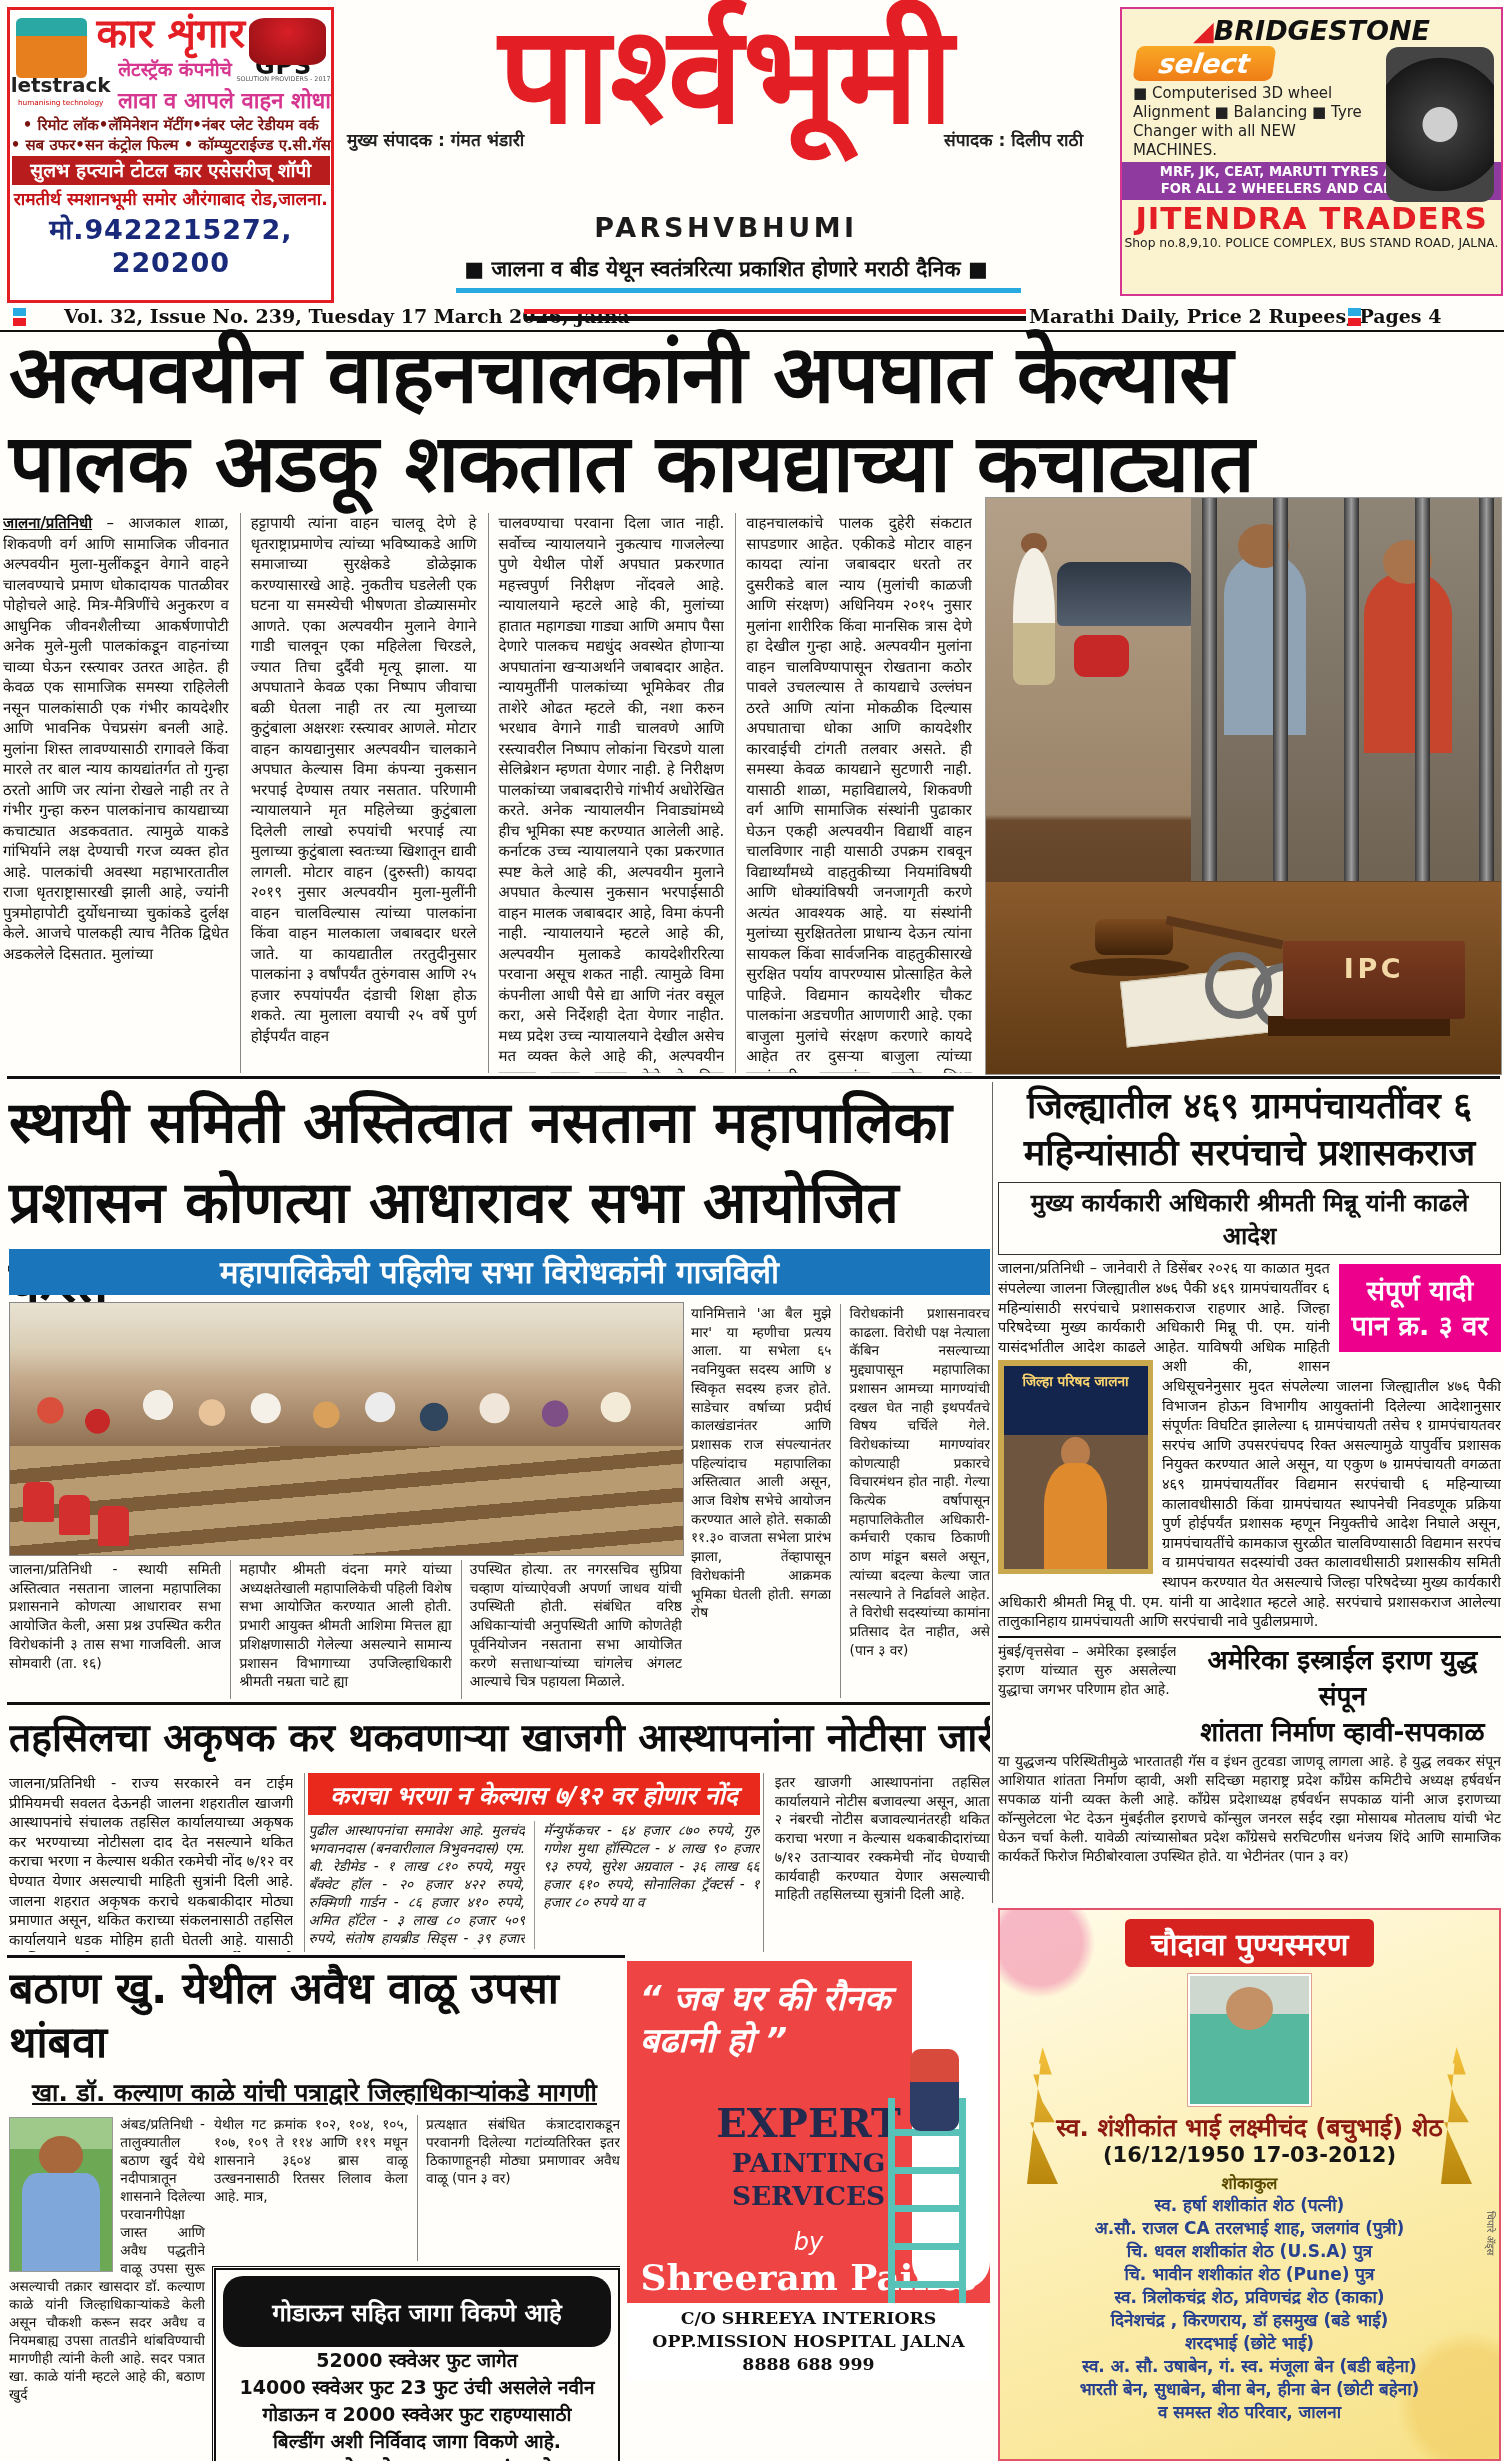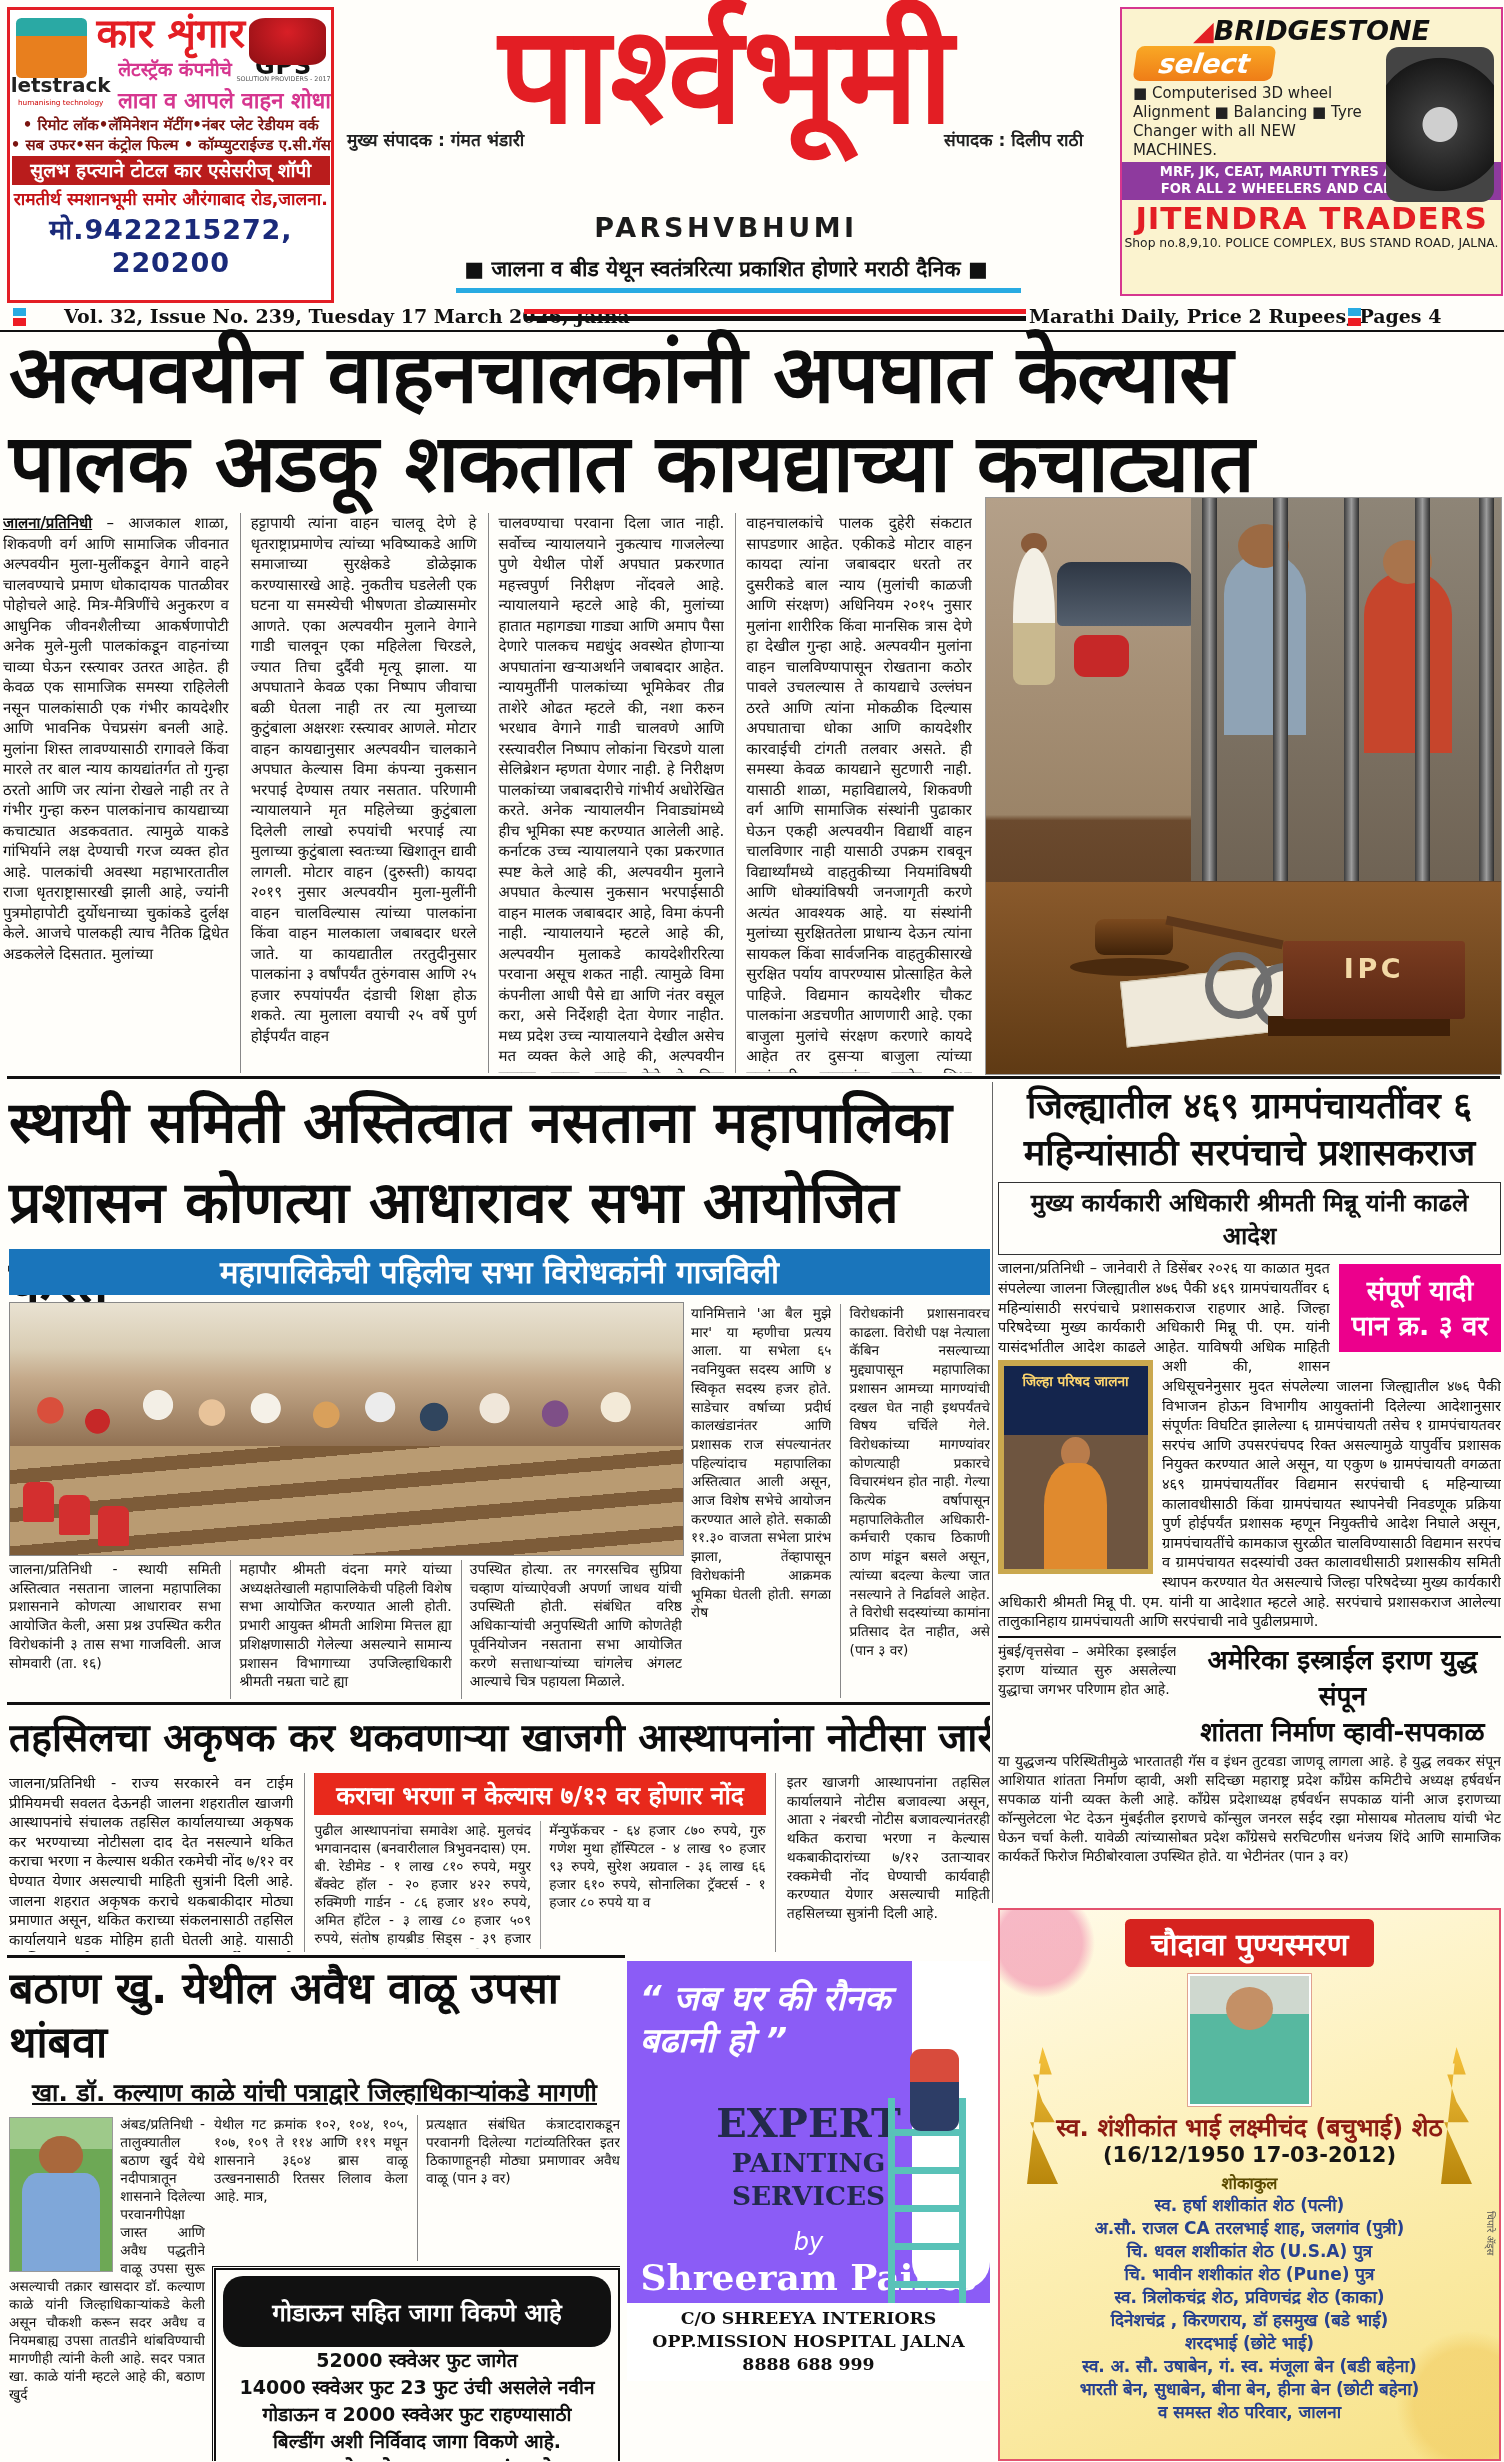--- a/index.html
+++ b/index.html
@@ -122,21 +122,21 @@
   
   .iran{left:998px;top:1642px;width:503px;height:261px;overflow:hidden;}
   .iran-top{display:flex;gap:7.3px;}
   .iran-intro{width:36%;font-size:14px;line-height:19px;}
   .iran-h{width:64%;font-weight:bold;font-size:26.4px;line-height:36px;text-align:center;color:#0d0d0d;}
   .iran-body{font-size:14px;line-height:19px;margin-top:1.8px;}
   
   .tax-h{left:9px;top:1711px;width:981px;font-weight:bold;font-size:39px;line-height:53px;color:#0d0d0d;white-space:nowrap;overflow:hidden;}
   .tax-body{left:9px;top:1773px;width:981px;height:179px;display:flex;gap:11px;}
   .tax-c1{width:29%;font-size:14.6px;line-height:19.6px;}
-  .tax-mid{width:46%;border-left:0.9px solid #888;border-right:0.9px solid #888;padding:0 9px;}
+  .tax-mid{width:46%;border-left:0.9px solid #888;border-right:0.9px solid #888;padding:0 3px;font-style:italic;}
   .redbox{background:#e8291c;color:#fff;font-weight:bold;font-size:24.6px;text-align:center;padding:4.6px 1.8px;margin-bottom:5.5px;}
   .tax-lists{display:flex;gap:9px;height:128px;overflow:hidden;}
   .tax-lc{flex:1;font-size:13.7px;line-height:18px;}
   .tax-lc+.tax-lc{border-left:0.9px solid #999;padding-left:8.2px;}
   .tax-c4{flex:1;font-size:14px;line-height:18.7px;}
   
   .bat{left:9px;top:1961px;width:611px;height:500px;overflow:hidden;}
   .bat-h{font-weight:bold;font-size:43px;line-height:54px;text-align:left;color:#0d0d0d;}
   .bat-sub{font-weight:bold;font-size:24.6px;text-align:center;text-decoration:underline;margin:5.5px 0 7.3px 0;}
   .bat-row{display:flex;gap:9px;}
@@ -149,21 +149,21 @@
   .bat-cols{display:flex;gap:9px;height:146px;overflow:hidden;}
   .bat-c{flex:1;font-size:13.7px;line-height:18px;}
   .bat-c+.bat-c{border-left:0.9px solid #888;padding-left:8.2px;}
   .godown{margin-top:7.3px;border:2.7px solid #111;outline:0.9px solid #111;outline-offset:1.8px;
           text-align:center;padding:5.5px 7.3px;height:215px;box-sizing:border-box;overflow:hidden;}
   .godown-t{background:#111;color:#fff;font-weight:bold;font-size:24px;border-radius:20px;padding:19px 0;}
   .godown-l{font-weight:bold;font-size:19px;line-height:27px;}
   .godown-p{font-weight:bold;font-size:23px;line-height:31px;}
   .godown-c{background:#c9c9c9;font-weight:bold;font-size:26.4px;margin-top:2.7px;}
   
-  .paint{left:627px;top:1961px;width:363px;height:420px;background:#8b5cf6;overflow:hidden;text-align:center;color:#fff;}
+  .paint{left:627px;top:1961px;width:363px;height:420px;background:#ef4444;overflow:hidden;text-align:center;color:#fff;}
   .paint-quote{font-size:34px;line-height:42px;font-style:italic;font-weight:bold;padding:16.4px 55px 5.5px 12.8px;text-align:left;}
   .paint-drip{position:absolute;right:0;top:0;width:78px;height:328px;background:#fff;border-radius:0 0 27px 27px;}
   .ladder{position:absolute;right:24px;top:137px;width:64px;height:301px;
       background:repeating-linear-gradient(180deg,transparent 0 31px,#59c2b8 31px 38px);
       border-left:7.3px solid #59c2b8;border-right:7.3px solid #59c2b8;}
   .painter{position:absolute;right:31px;top:88px;width:49px;height:82px;background:linear-gradient(180deg,#d84b3c 40%,#2d3d66 40%);border-radius:11px;}
   .bucket{position:absolute;right:88px;bottom:35px;width:49px;height:40px;background:#55b7d4;border-radius:3.6px 3.6px 9px 9px;}
   .paint-x1{font-family:"DejaVu Serif",serif;color:#232a4d;font-weight:bold;font-size:40px;line-height:46px;margin-top:33px;}
   .paint-x2{font-family:"DejaVu Serif",serif;color:#232a4d;font-weight:bold;font-size:26.4px;line-height:33px;}
   .paint-by{font-style:italic;font-size:24px;color:#fff;margin-top:16px;}

